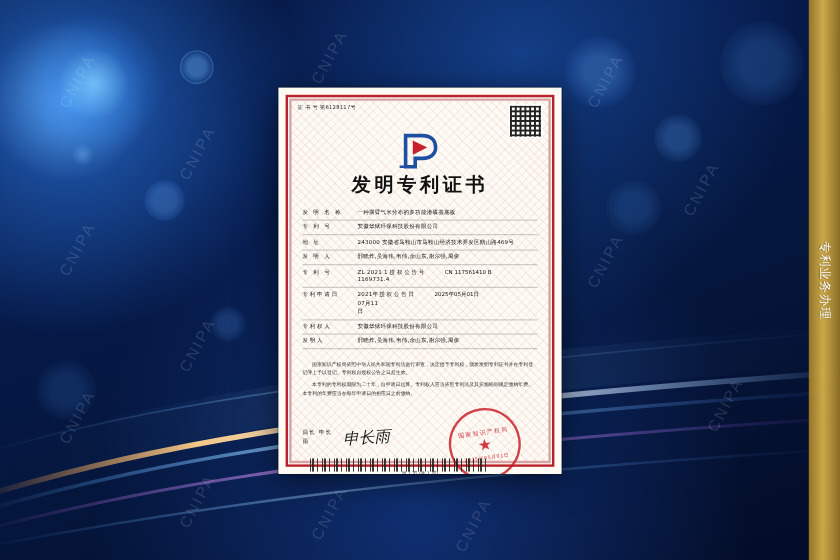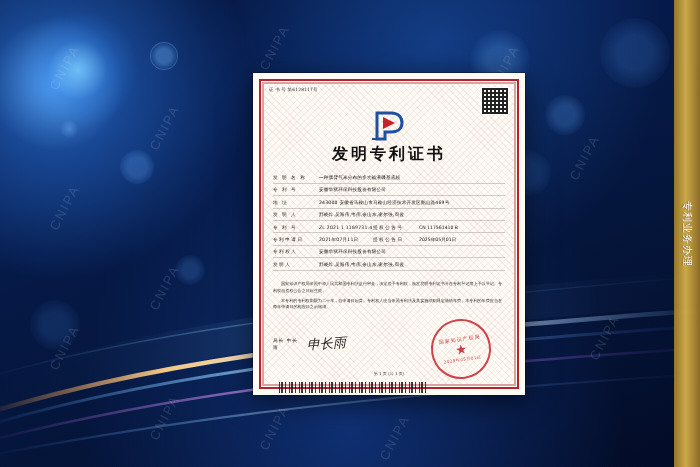--- a/index.html
+++ b/index.html
@@ -77,26 +77,25 @@
     letter-spacing: 1px;
     font-family: "Liberation Sans", sans-serif;
     text-shadow: 0 1px 1px rgba(0,0,0,0.4);
   }
 
   
   .cert {
     position: absolute;
     left: 232px;
     top: 73px;
-    width: 272px;
+    width: 236px;
     height: 322px;
     background: #fdfbf4;
     box-shadow: 0 6px 26px rgba(0,0,0,0.55), 0 0 0 1px rgba(0,0,0,0.25);
     overflow: hidden;
-    margin-left: 21px;
   }
   .cert-inner-frame {
     position: absolute;
     inset: 6px;
     border: 2px solid #b9222b;
     box-shadow: inset 0 0 0 1px #fdfbf4, inset 0 0 0 3px #d9a3a6;
   }
   .cert-guilloche {
     position: absolute;
     inset: 10px;

